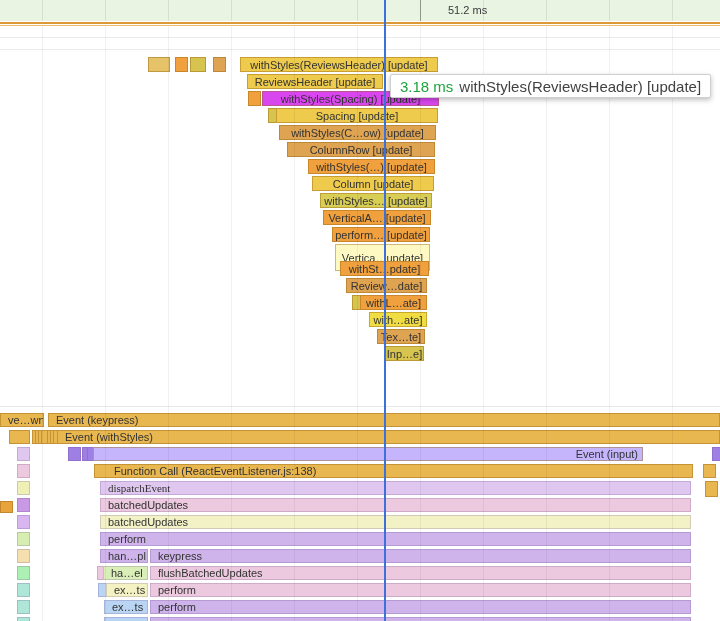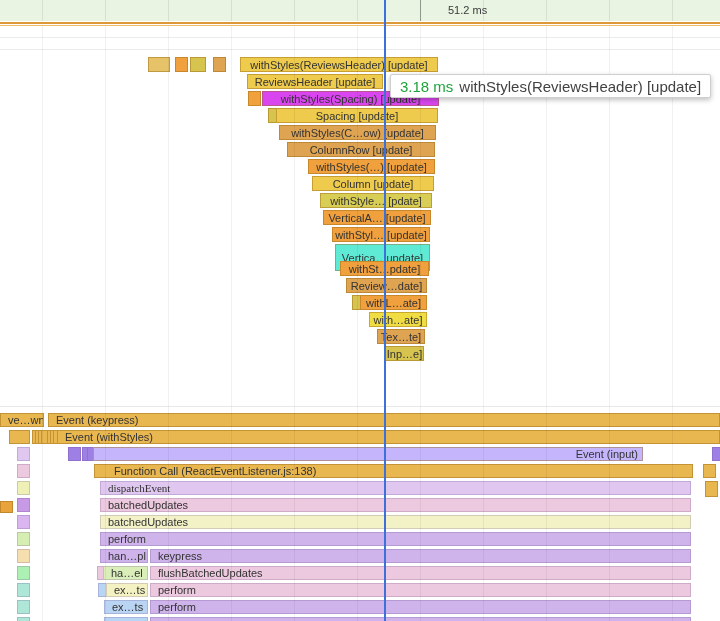--- a/index.html
+++ b/index.html
@@ -97,29 +97,29 @@
       <div class="bar warm center" style="left: 287px; top: 142px; width: 148px; height: 15px; background: rgb(223, 164, 82);">
         <span>ColumnRow [update]</span>
       </div>
       <div class="bar warm center" style="left: 308px; top: 159px; width: 127px; height: 15px; background: rgb(240, 160, 60);">
         <span>withStyles(…) [update]</span>
       </div>
       <div class="bar warm center" style="left: 312px; top: 176px; width: 122px; height: 15px; background: rgb(238, 203, 76);">
         <span>Column [update]</span>
       </div>
       <div class="bar warm center" style="left: 320px; top: 193px; width: 112px; height: 15px; background: rgb(217, 206, 85);">
-        <span>withStyle… [pdate]</span>
+        <span>withStyles… [update]</span>
       </div>
       <div class="bar warm center" style="left: 323px; top: 210px; width: 108px; height: 15px; background: rgb(240, 160, 60);">
         <span>VerticalA… [update]</span>
       </div>
       <div class="bar warm center" style="left: 332px; top: 227px; width: 98px; height: 15px; background: rgb(240, 160, 60);">
-        <span>withStyl… [update]</span>
-      </div>
-      <div class="bar warm center" style="left: 335px; top: 244px; width: 95px; height: 27px; background: #5eead4;">
+        <span>perform… [update]</span>
+      </div>
+      <div class="bar warm center" style="left: 335px; top: 244px; width: 95px; height: 27px; background: #fef9c3;">
         <span>Vertica…update]</span>
       </div>
       <div class="bar warm center" style="left: 340px; top: 261px; width: 89px; height: 15px; background: rgb(240, 160, 60);">
         <span>withSt…pdate]</span>
       </div>
       <div class="bar warm center" style="left: 346px; top: 278px; width: 81px; height: 15px; background: rgb(223, 164, 82);">
         <span>Review…date]</span>
       </div>
       <div class="bar warm left" style="left: 352px; top: 295px; width: 6px; height: 15px; background: rgb(214, 196, 78);"></div>
       <div class="bar warm center" style="left: 360px; top: 295px; width: 67px; height: 15px; background: rgb(240, 160, 60);">

